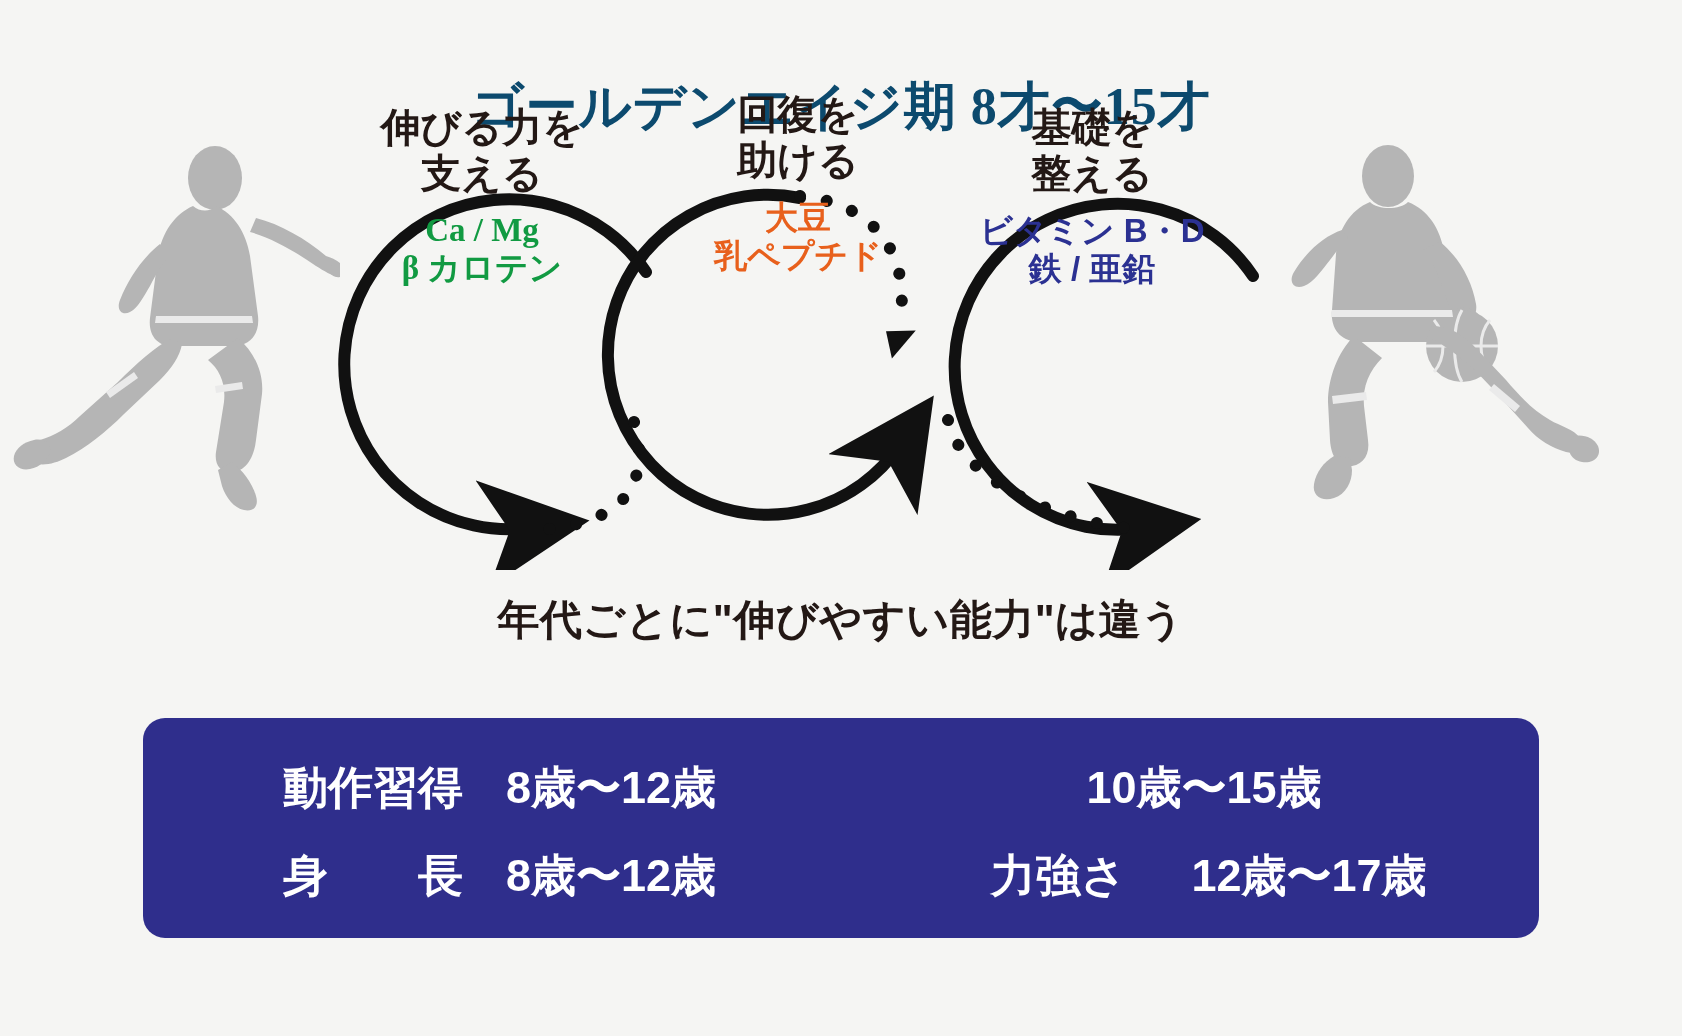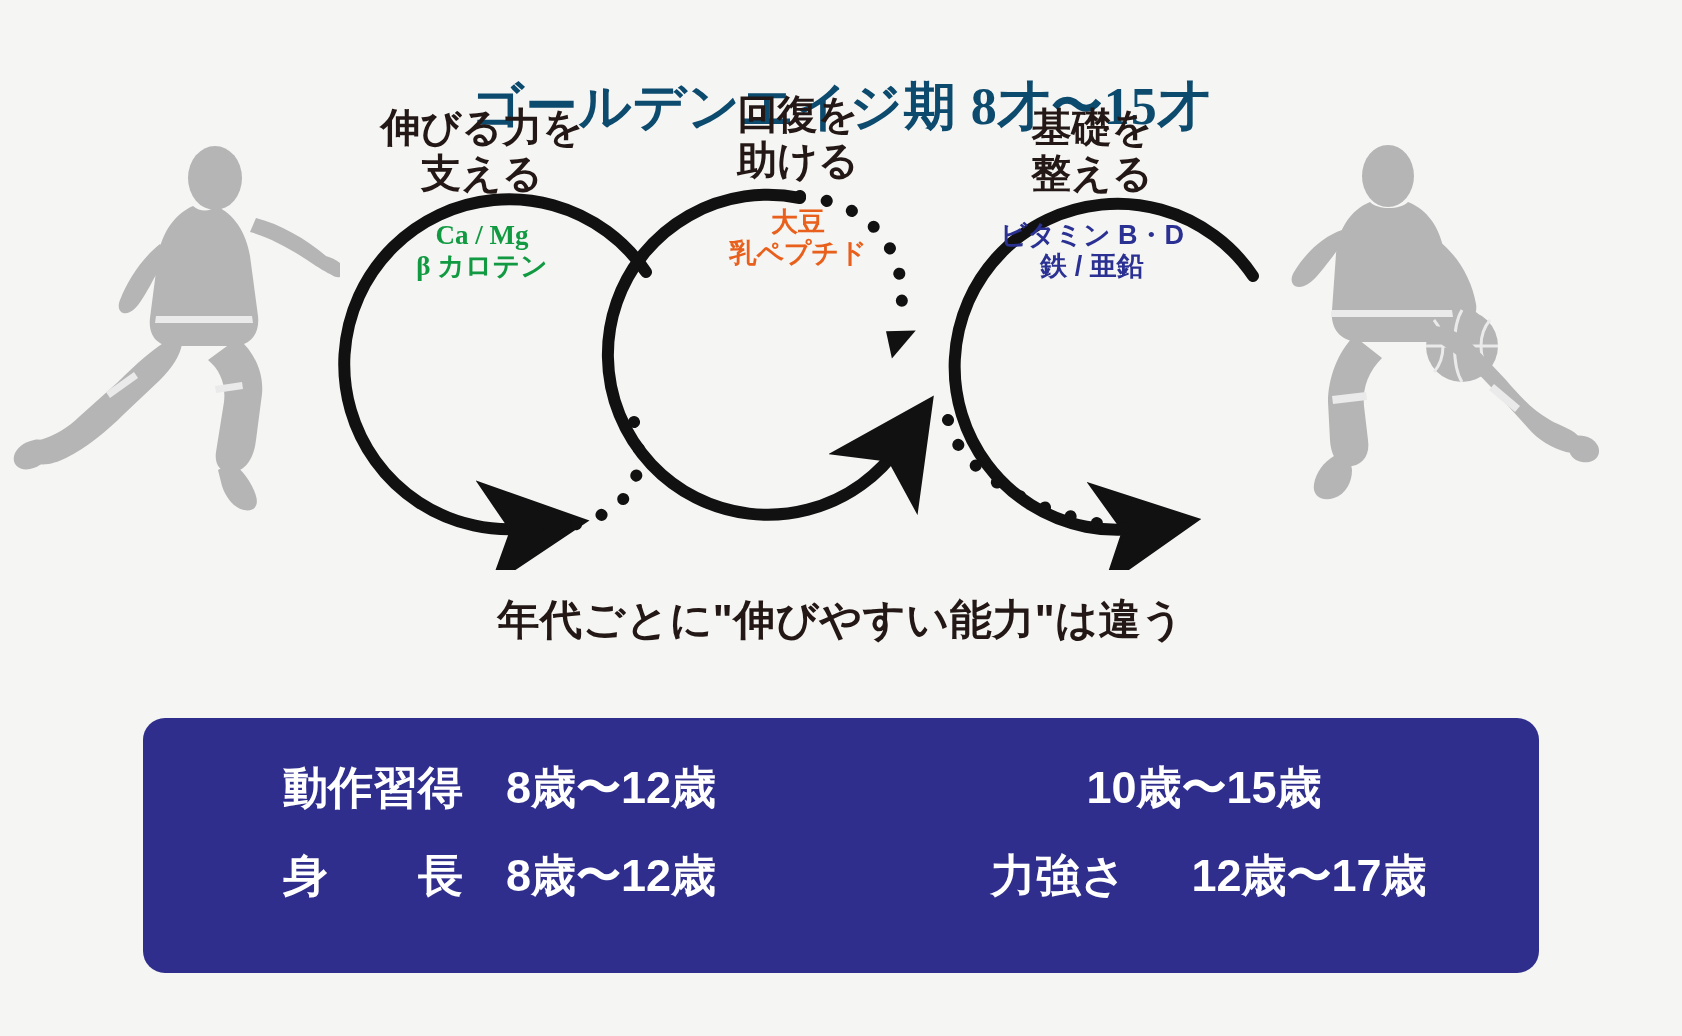--- a/index.html
+++ b/index.html
@@ -27,38 +27,38 @@
   #athlete-right{left:1280px;top:140px;}
 
   #circles-layer{position:absolute;left:0;top:150px;width:1682px;height:420px;}
 
   .circle-text{position:absolute;text-align:center;width:300px;}
   .c-head{
     font-size:40px;font-weight:700;line-height:1.14;
     color:#231815;white-space:pre-line;letter-spacing:0px;
   }
   .c-sub{
-    margin-top:24px;
-    font-size:27px;font-weight:700;line-height:1.14;
+    margin-top:16px;
+    font-size:33px;font-weight:700;line-height:1.14;
     white-space:pre-line;letter-spacing:0px;
   }
   #circle-1-text{left:332px;top:105px;font-family:Liberation Serif, serif;}
   #circle-2-text{left:648px;top:92px;}
   #circle-3-text{left:942px;top:105px;text-align:center;}
 
   .subtitle{
     position:absolute;left:0;top:592px;width:1682px;
     text-align:center;
     font-size:42px;font-weight:700;color:#231815;
     letter-spacing:0.5px;white-space:pre;
   }
 
   #ability-box{
     position:absolute;left:143px;top:718px;
-    width:1396px;height:255px;
+    width:1396px;height:220px;
     background:#2f2e8c;
     border-radius:22px;
     box-sizing:border-box;
     padding:26px 0 0 0;
   }
   .ability-row{
     display:flex;width:100%;
     height:88px;align-items:center;
   }
   .ability-cell{

